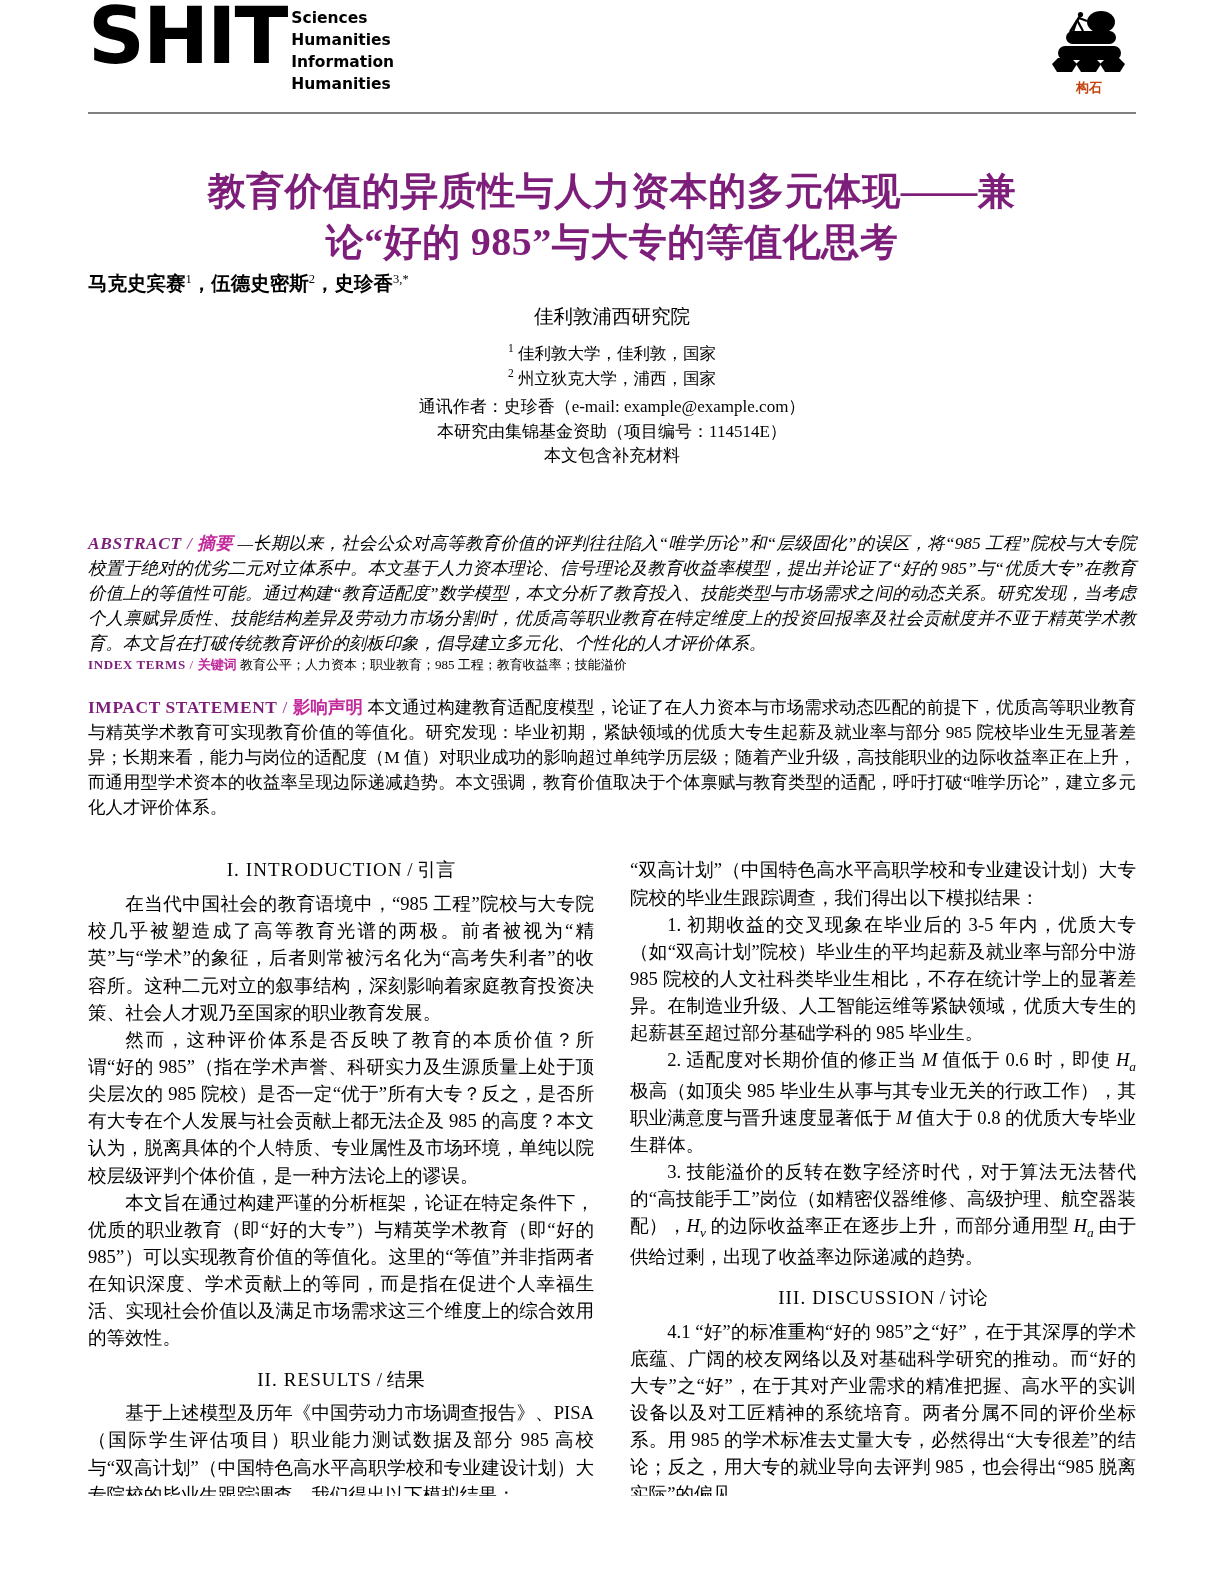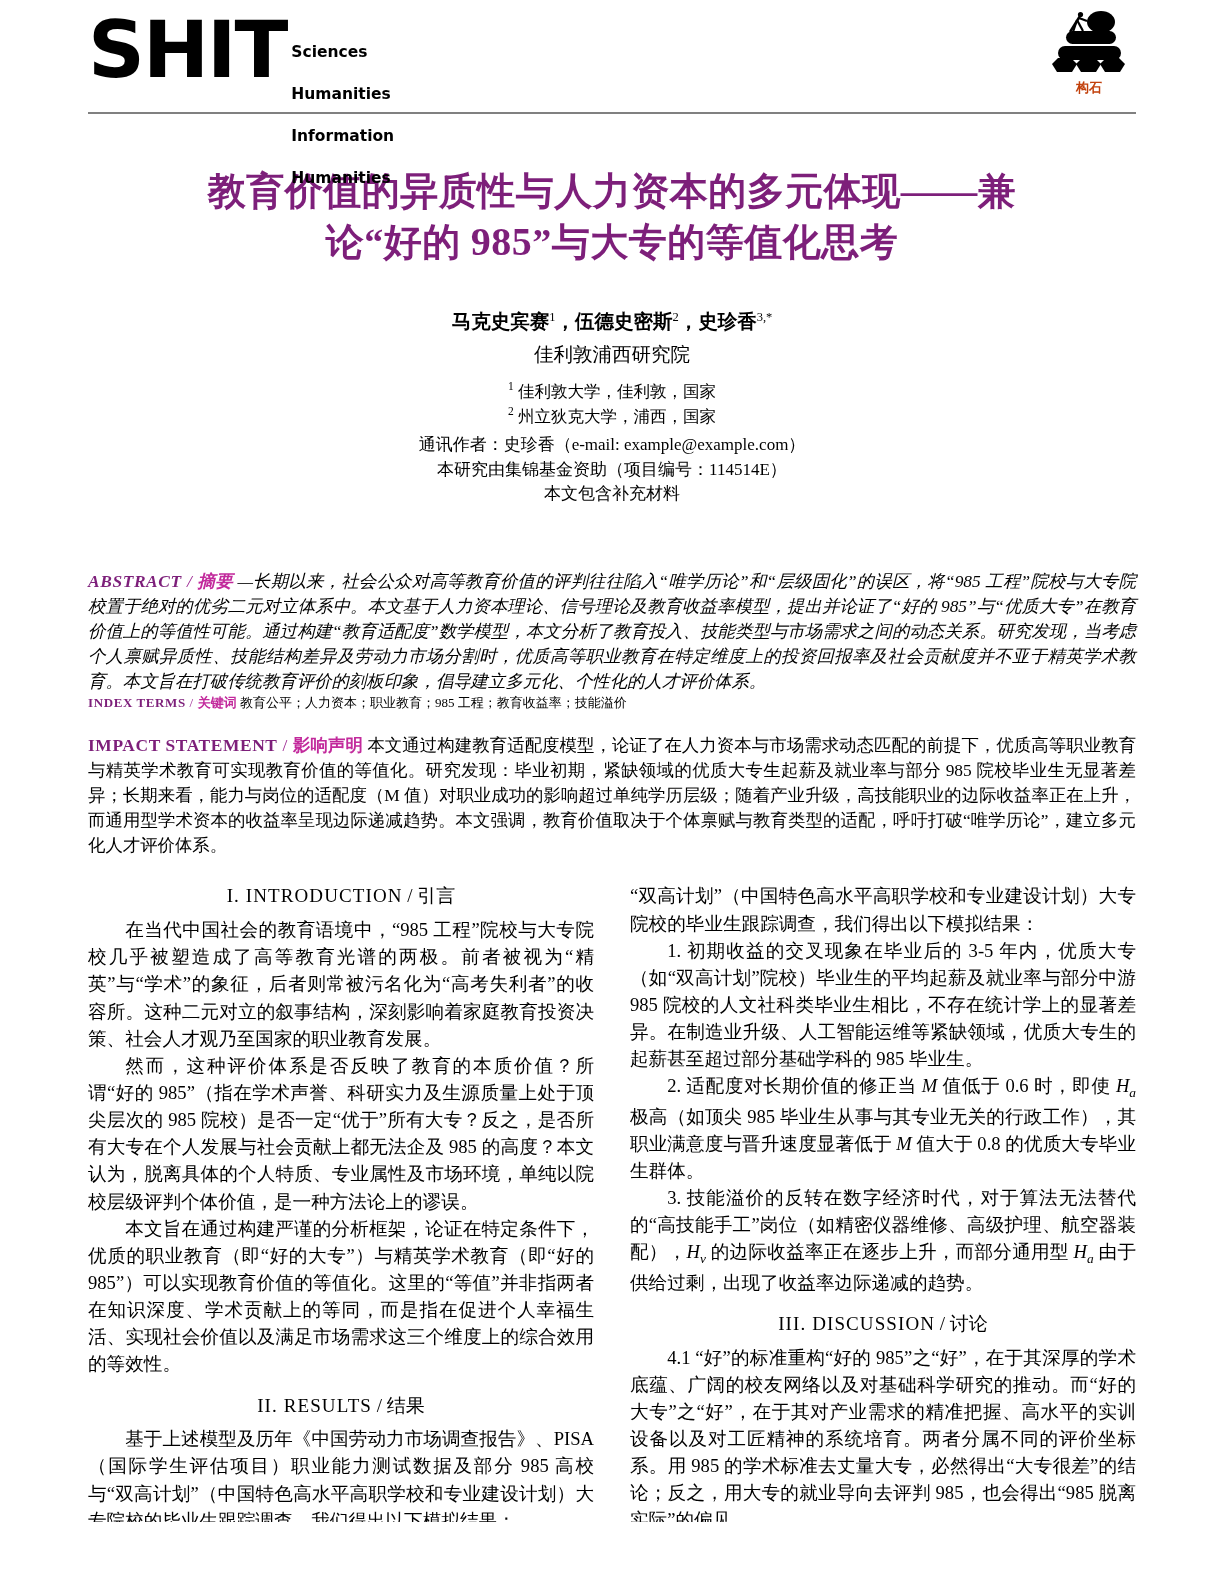--- a/index.html
+++ b/index.html
@@ -27,40 +27,39 @@
   .masthead {
     position: relative;
     height: 110px;
     display: flex;
     align-items: flex-start;
     justify-content: space-between;
   }
   .brand {
     display: flex;
     align-items: flex-start;
-    padding-top: 14px;
   }
   .brand-word {
     font-family: "DejaVu Sans", "Liberation Sans", sans-serif;
     font-weight: 700;
     font-size: 79px;
     letter-spacing: -2px;
     line-height: 0.92;
     color: #000;
   }
   .brand-sub {
     font-family: "DejaVu Sans", "Liberation Sans", sans-serif;
     font-weight: 700;
     font-size: 15.5px;
     line-height: 1.42;
     color: #000;
     padding-top: 7px;
     padding-left: 5px;
   }
-  .brand-sub div { white-space: nowrap; margin-top: 20px; }
+  .brand-sub div { white-space: nowrap; }
 
   .pub-logo {
     width: 94px;
     text-align: center;
     padding-top: 6px;
   }
   .pub-logo svg { display: block; margin: 0 auto; }
   .pub-logo-label {
     font-family: "DejaVu Sans", "Liberation Sans", sans-serif;
     font-size: 13px;
@@ -87,24 +86,22 @@
     letter-spacing: 0.5px;
   }
   .title .num {
     font-family: "Liberation Serif", serif;
     font-size: 40px;
     font-weight: 700;
   }
 
   
   .authors {
-    text-align: center;
     font-size: 19.5px;
     font-weight: 700;
-    margin-top: 38px;
     line-height: 1.55;
   }
   .authors sup { font-weight: 400; font-size: 12.5px; }
   .affil-inst {
     text-align: center;
     font-size: 19.5px;
     font-weight: 400;
     line-height: 1.6;
     margin-top: 2px;
   }
@@ -135,21 +132,21 @@
     font-weight: 700;
     letter-spacing: 0.6px;
   }
   .lead .cn { color: #C22A9C; letter-spacing: 0; }
   .lead .slash { color: #9B2490; font-weight: 400; }
   .idx { font-size: 13px; line-height: 1.44; }
   .impact { margin-top: 20px; font-size: 17.4px; line-height: 1.44; text-align: justify; }
 
   
   .columns {
-    margin-top: 24px;
+    margin-top: 36px;
     display: flex;
     gap: 36px;
     height: 640px;
   }
   .col {
     width: 506px;
     font-size: 18.6px;
     line-height: 1.46;
     text-align: justify;
     overflow: hidden;

